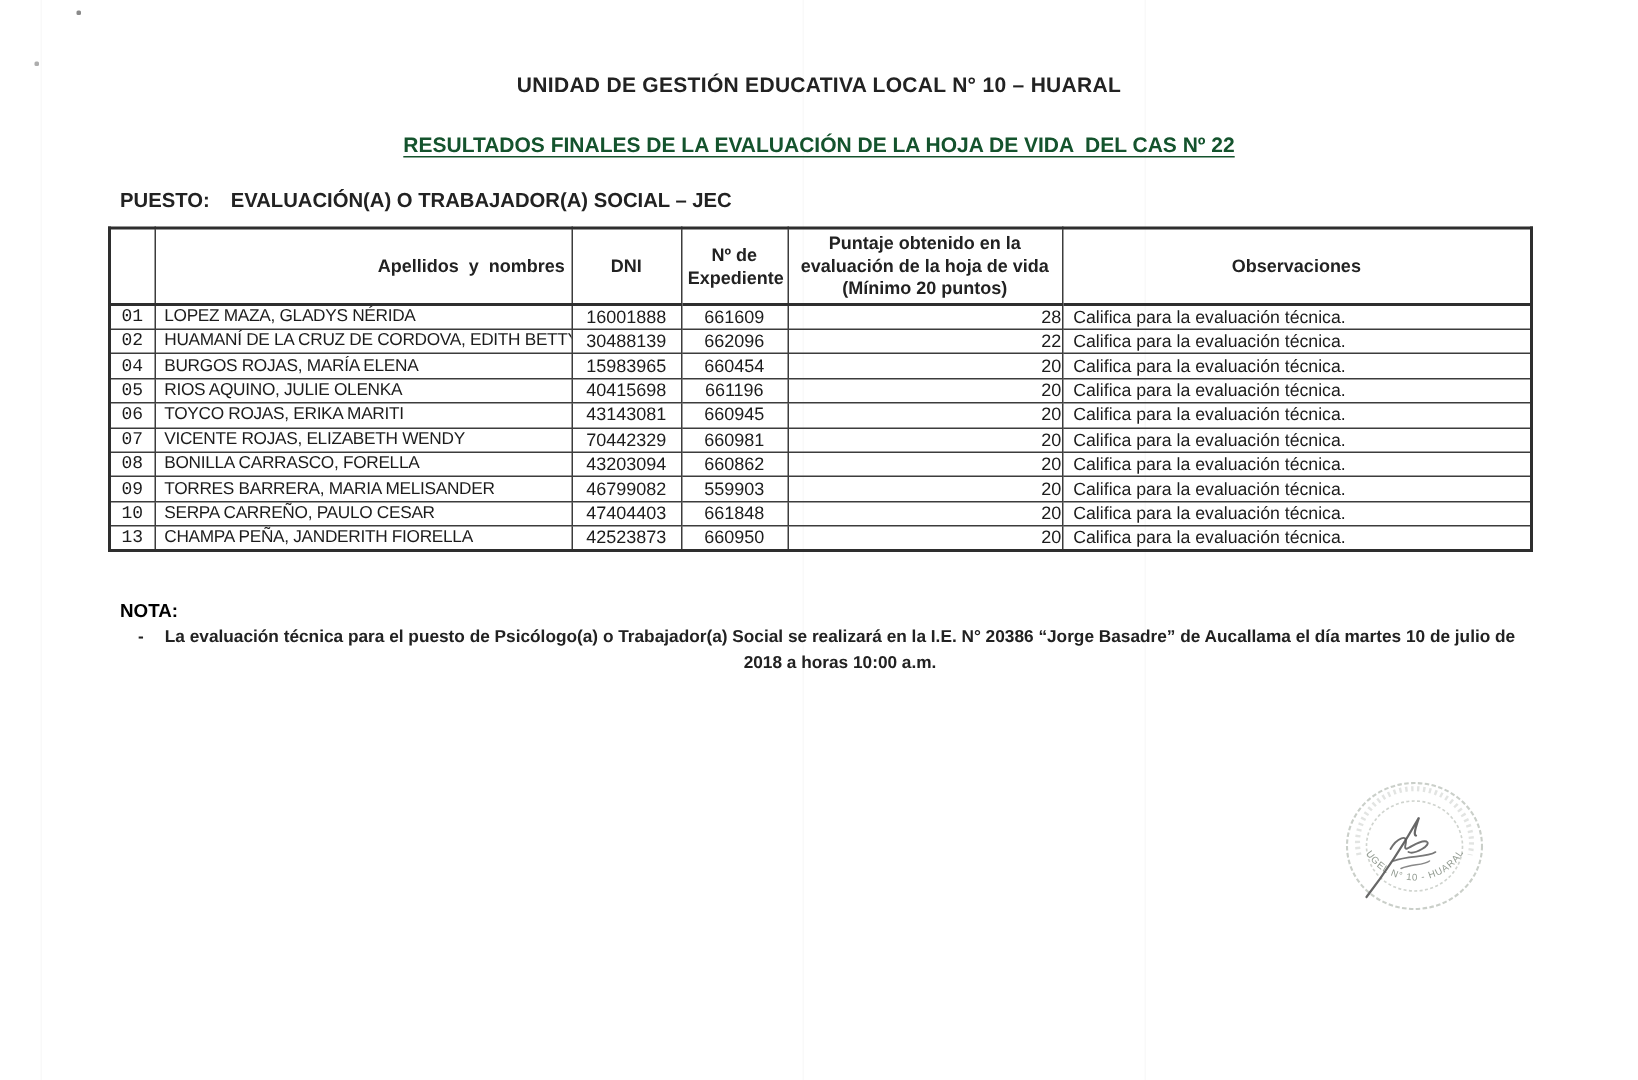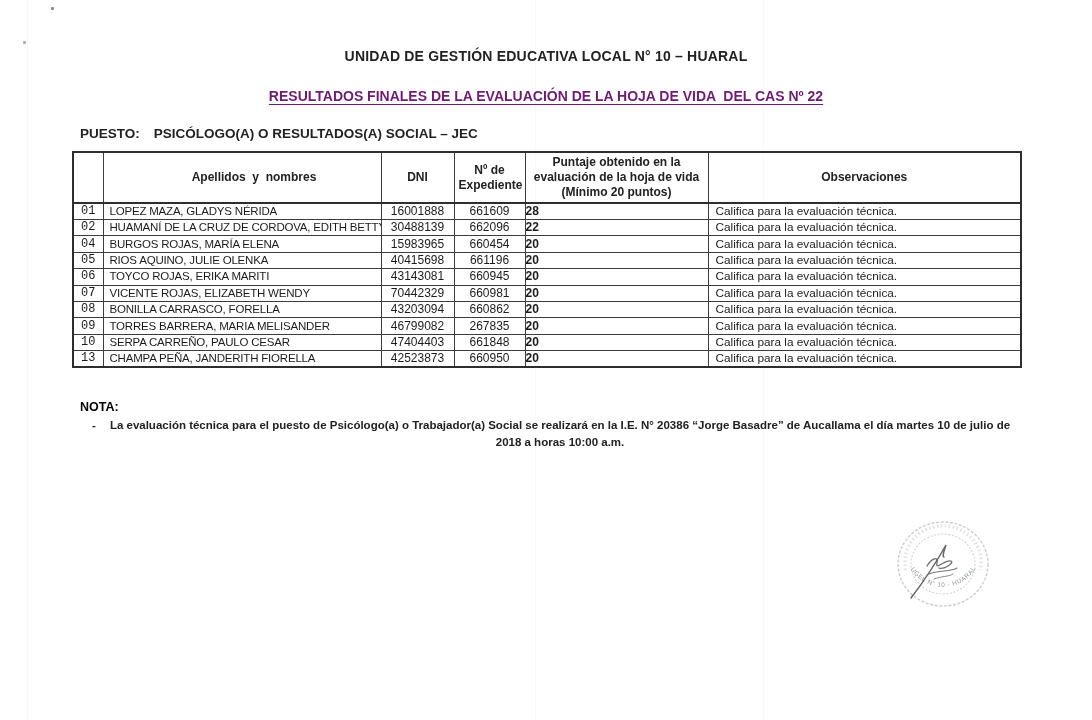--- a/index.html
+++ b/index.html
@@ -24,21 +24,21 @@
 
   .title {
     position: absolute; top: 48px; left: 0; width: 100%;
     text-align: center; font-size: 14px; font-weight: bold;
     letter-spacing: .2px; color: #222;
   }
   .subtitle {
     position: absolute; top: 88px; left: 0; width: 100%;
     text-align: center; font-size: 14px; font-weight: bold;
     text-decoration: underline; text-underline-offset: 3px;
-    white-space: pre; color: #701a75;
+    white-space: pre; color: #14532d;
   }
   .puesto {
     position: absolute; top: 126px; left: 80px;
     font-size: 13.5px; font-weight: bold; color: #222;
   }
   .puesto .puesto-value { margin-left: 14px; }
 
   table.results {
     position: absolute; left: 72px; top: 151px; width: 948px;
     border-collapse: collapse; table-layout: fixed;
@@ -47,27 +47,27 @@
   .results th, .results td {
     border: 1px solid #3c3c3c;
     overflow: hidden; white-space: nowrap;
   }
   .results thead th {
     height: 51px; font-size: 12px; font-weight: bold;
     text-align: center; vertical-align: middle;
     white-space: normal; line-height: 1.25; padding: 2px 4px;
     border-bottom: 2px solid #2e2e2e; color: #222;
   }
-  .results thead th.c-name { text-align: center; padding-left: 28px; white-space: pre; }
+  .results thead th.c-name { text-align: right; padding-left: 28px; white-space: pre; }
   .results tbody td { height: 16.4px; font-size: 12px; line-height: 15px; color: #1c1c1c; }
   .results tbody td.c-num { text-align: center; font-family: Liberation Mono, monospace; }
   .results tbody td.c-name { padding-left: 6px; font-size: 11.5px; letter-spacing: -0.2px; }
   .results tbody td.c-dni { text-align: center; }
   .results tbody td.c-exp { text-align: center; }
-  .results tbody td.c-pts { text-align: left; font-weight: bold; }
+  .results tbody td.c-pts { text-align: right; font-weight: normal; }
   .results tbody td.c-obs { padding-left: 7px; font-size: 11.8px; }
 
   .nota-label {
     position: absolute; left: 80px; top: 400px;
     font-size: 12.5px; font-weight: bold; color: #000000;
   }
   .nota-list {
     position: absolute; left: 90px; top: 417px; width: 928px;
     list-style: none; font-size: 11.5px; font-weight: bold;
     line-height: 16.5px; color: #222; text-align: center;
@@ -84,21 +84,21 @@
   <div class="scan-line" style="left:27px"></div>
   <div class="scan-line" style="left:535px"></div>
   <div class="scan-line" style="left:763px"></div>
   <div class="speck s1"></div>
   <div class="speck s2"></div>
 
   <div class="title">UNIDAD DE GESTIÓN EDUCATIVA LOCAL N° 10 – HUARAL</div>
   <div class="subtitle">RESULTADOS FINALES DE LA EVALUACIÓN DE LA HOJA DE VIDA  DEL CAS Nº 22</div>
 
   <div class="puesto">
-    <span>PUESTO:</span><span class="puesto-value">PSICÓLOGO(A) O RESULTADOS(A) SOCIAL – JEC</span>
+    <span>PUESTO:</span><span class="puesto-value">EVALUACIÓN(A) O TRABAJADOR(A) SOCIAL – JEC</span>
   </div>
 
   <table class="results">
     <colgroup>
       <col style="width:30px">
       <col style="width:278px">
       <col style="width:73px">
       <col style="width:71px">
       <col style="width:183px">
       <col style="width:313px">
@@ -175,21 +175,21 @@
     <td class="c-dni">43203094</td>
     <td class="c-exp">660862</td>
     <td class="c-pts">20</td>
     <td class="c-obs">Califica para la evaluación técnica.</td>
   </tr>
 
   <tr>
     <td class="c-num">09</td>
     <td class="c-name">TORRES BARRERA, MARIA MELISANDER</td>
     <td class="c-dni">46799082</td>
-    <td class="c-exp">267835</td>
+    <td class="c-exp">559903</td>
     <td class="c-pts">20</td>
     <td class="c-obs">Califica para la evaluación técnica.</td>
   </tr>
 
   <tr>
     <td class="c-num">10</td>
     <td class="c-name">SERPA CARREÑO, PAULO CESAR</td>
     <td class="c-dni">47404403</td>
     <td class="c-exp">661848</td>
     <td class="c-pts">20</td>

